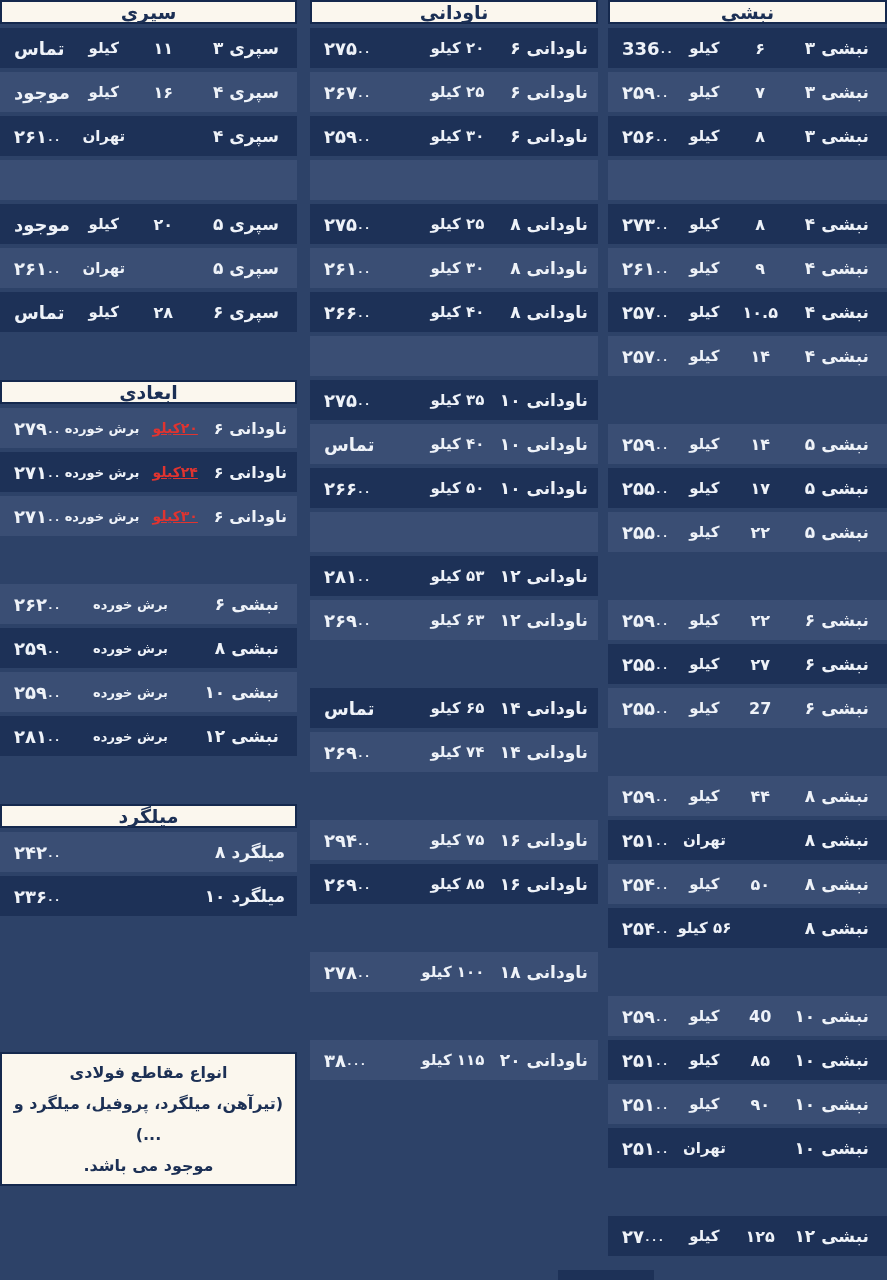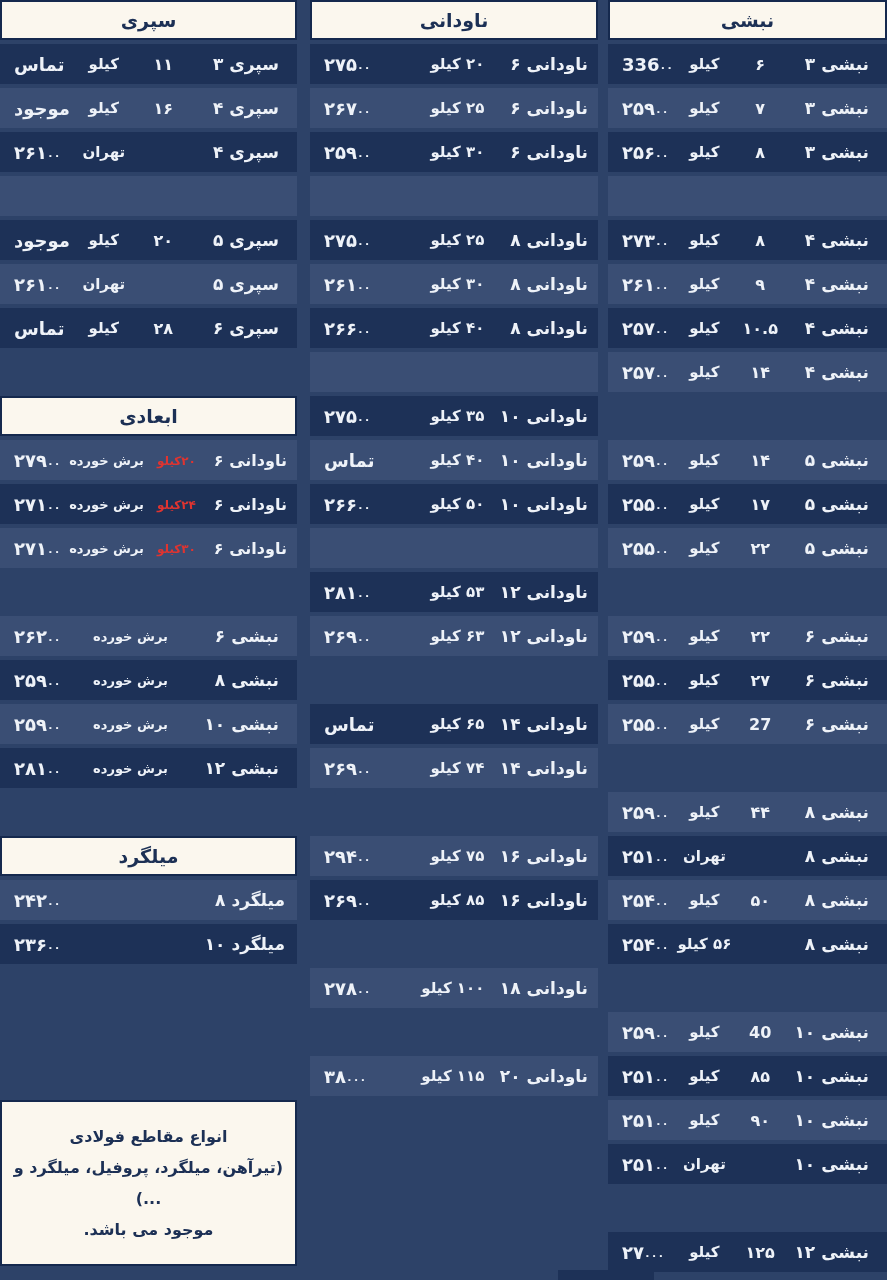--- a/index.html
+++ b/index.html
@@ -13,48 +13,48 @@
   .col-mid{left:310px;width:288px;}
   .col-left{left:0;width:297px;}
 
   .slot{height:40px;margin-bottom:4px;}
   .row{display:flex;align-items:center;color:#eef2f8;}
   .row.dark{background:#1d3157;}
   .row.light{background:#3a4e74;}
   .gap{background:transparent;}
 
   .sec-header{
-    height:40px;margin-bottom:4px;background:#fbf7ee;
+    height:24px;margin-bottom:4px;background:#fbf7ee;
     border:2px solid #15294e;box-sizing:border-box;
     color:#1c3055;font-size:19px;
     display:flex;align-items:center;justify-content:center;
   }
 
   
   .c-name{flex:0 0 30%;padding-right:18px;font-size:17px;white-space:nowrap;}
   .c-w{flex:0 0 18%;text-align:center;font-size:16px;}
   .c-u{flex:0 0 22%;text-align:center;font-size:15px;white-space:nowrap;}
   .c-v{flex:1;text-align:left;padding-left:14px;font-size:18px;white-space:nowrap;}
   .pz{font-size:11px;letter-spacing:.5px;}
 
   
   .m-name{flex:0 0 36%;padding-right:10px;font-size:17px;white-space:nowrap;}
   .m-w{flex:0 0 30%;text-align:right;font-size:15px;white-space:nowrap;}
 
   
   .c-name-cut{flex:0 0 30%;padding-right:10px;font-size:16px;white-space:nowrap;}
   .c-cut{flex:0 0 44%;text-align:center;font-size:13px;white-space:nowrap;}
-  .red{color:#e03430;font-size:12px;margin-left:13px;}
+  .red{color:#e03430;font-size:14px;margin-left:13px;text-decoration:underline;}
   .c-tag{flex:0 0 40%;text-align:center;font-size:13px;}
 
   
   .c-name2{flex:0 0 50%;padding-right:12px;font-size:17px;white-space:nowrap;}
 
   .note{
-    background:#fbf7ee;color:#1c3055;height:166px;margin-bottom:4px;
+    background:#fbf7ee;color:#1c3055;height:134px;margin-bottom:4px;
     border:2px solid #15294e;box-sizing:border-box;
     display:flex;flex-direction:column;justify-content:center;
     text-align:center;font-size:16px;line-height:1.95;
   }
   .partial{position:absolute;left:558px;top:1270px;width:96px;height:10px;background:#1d3157;}
 </style>
 </head>
 <body>
 
 <div class="canvas">

